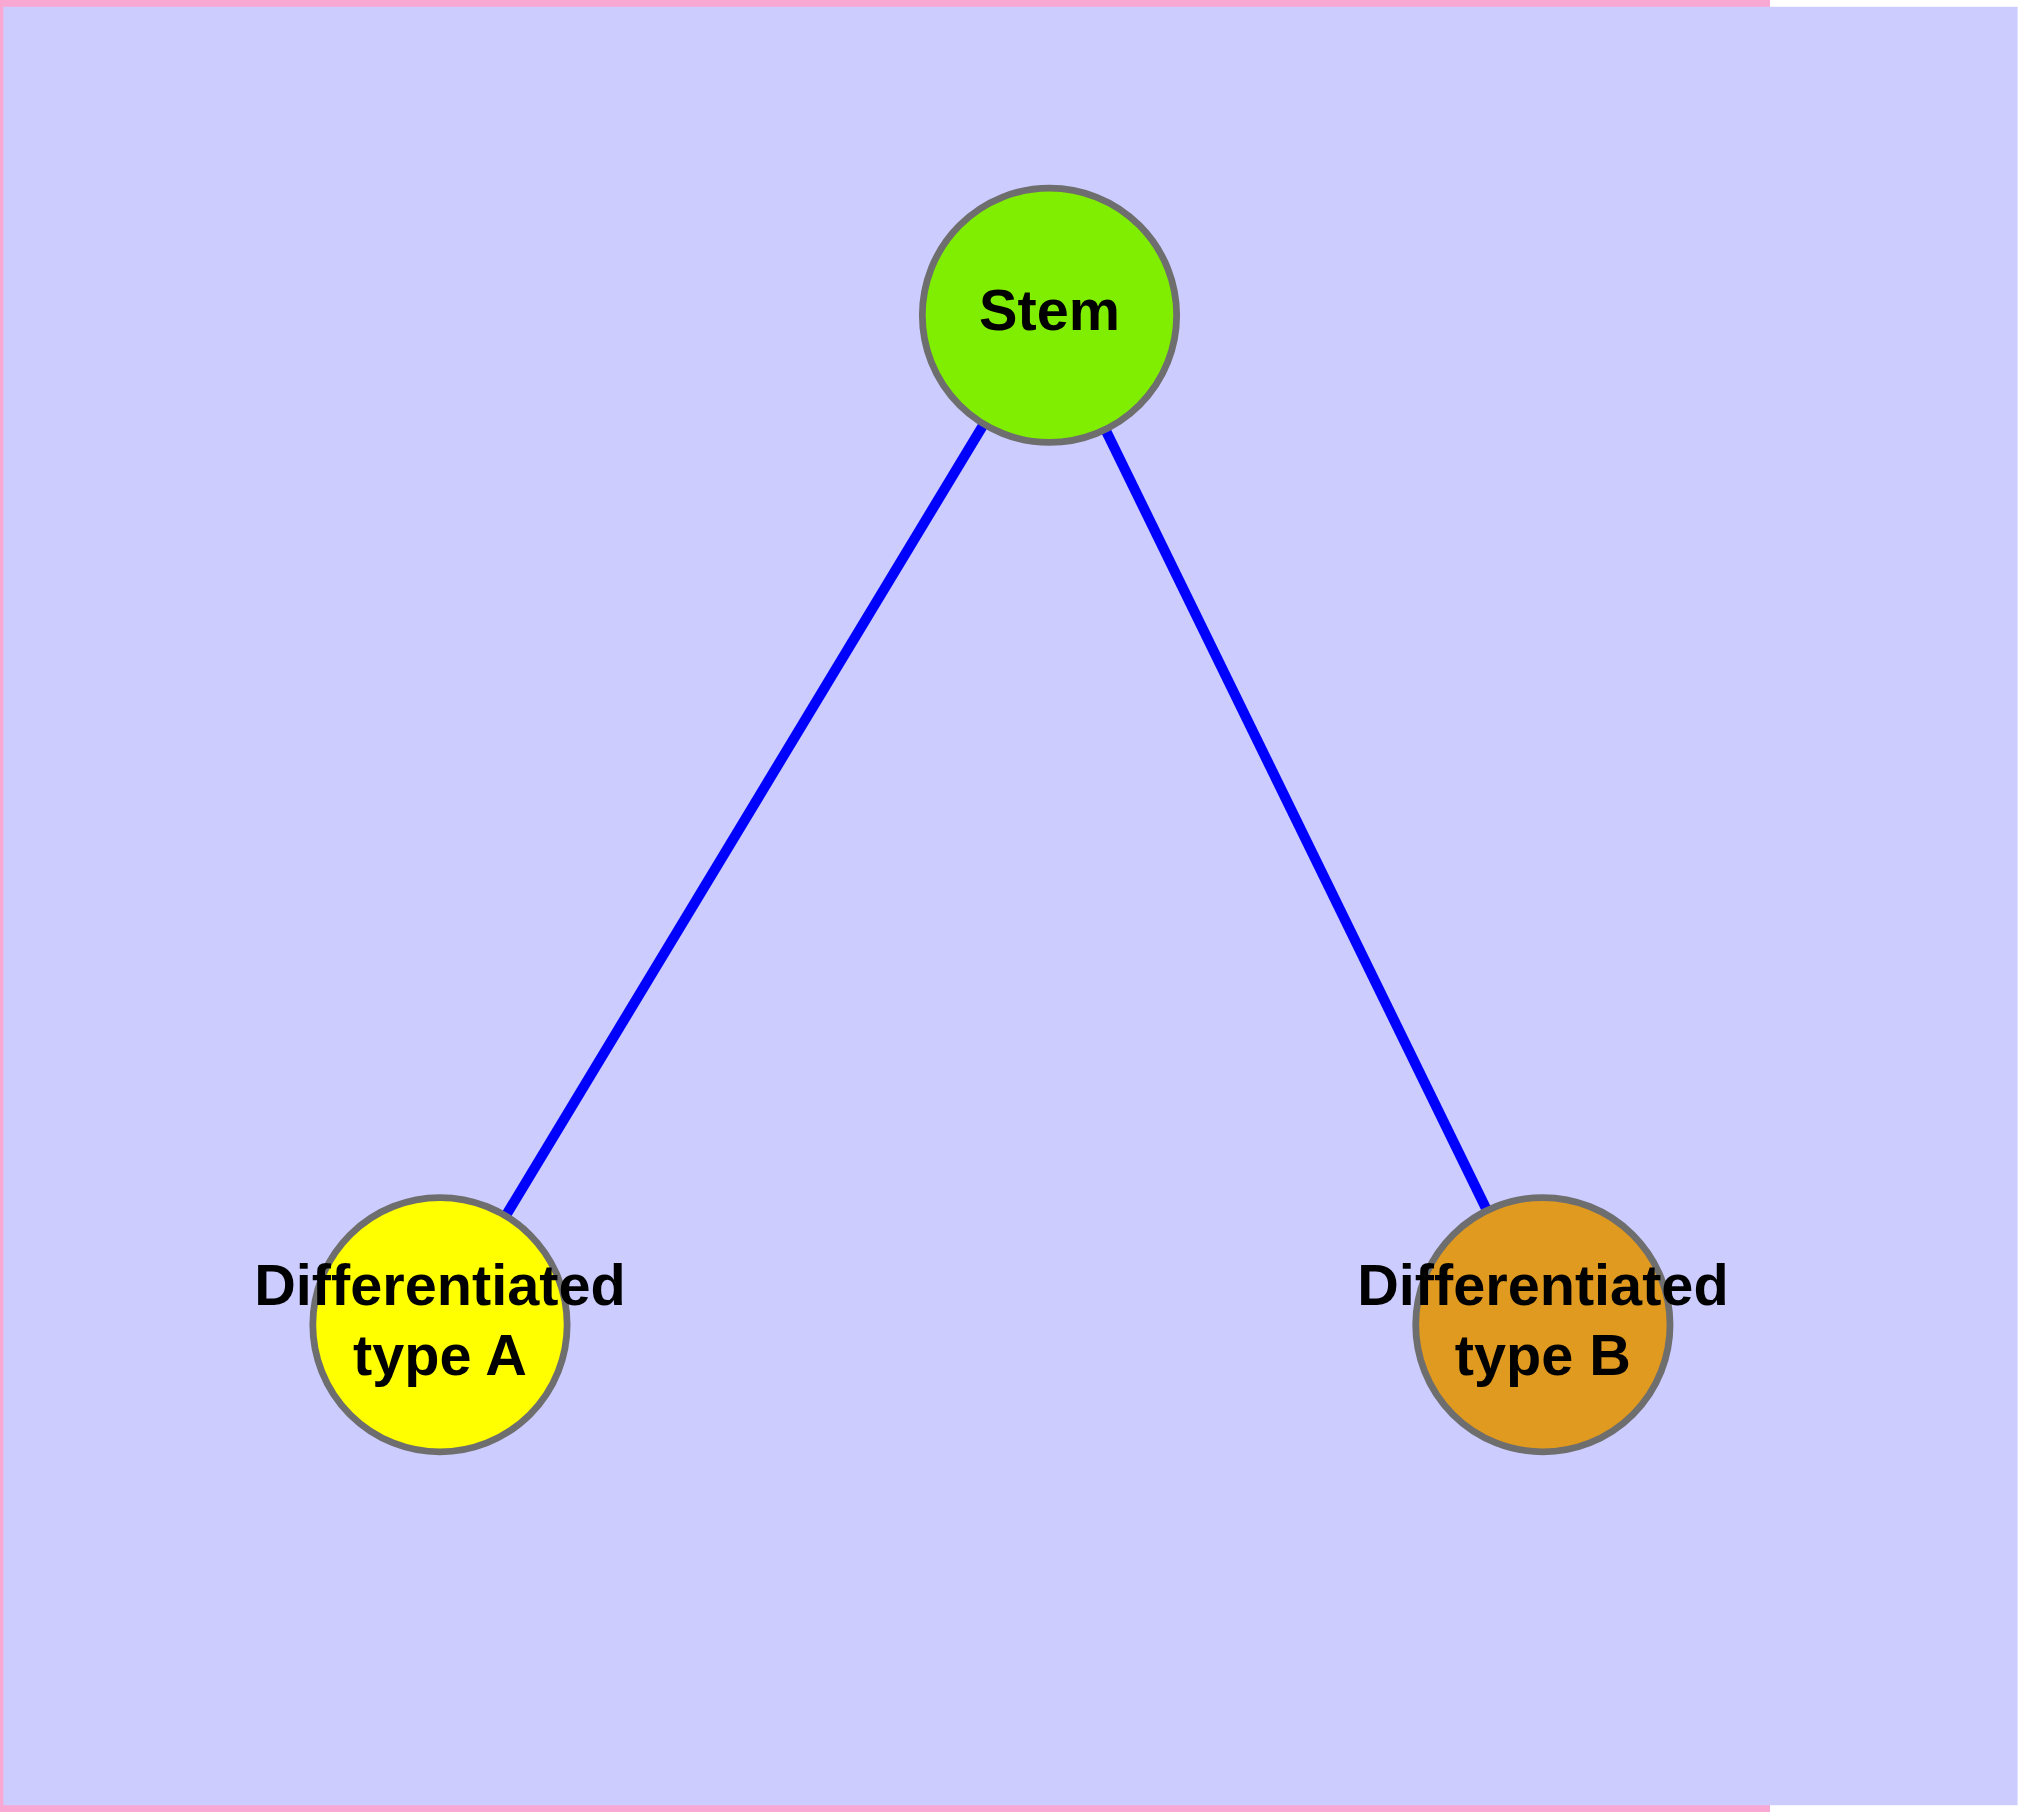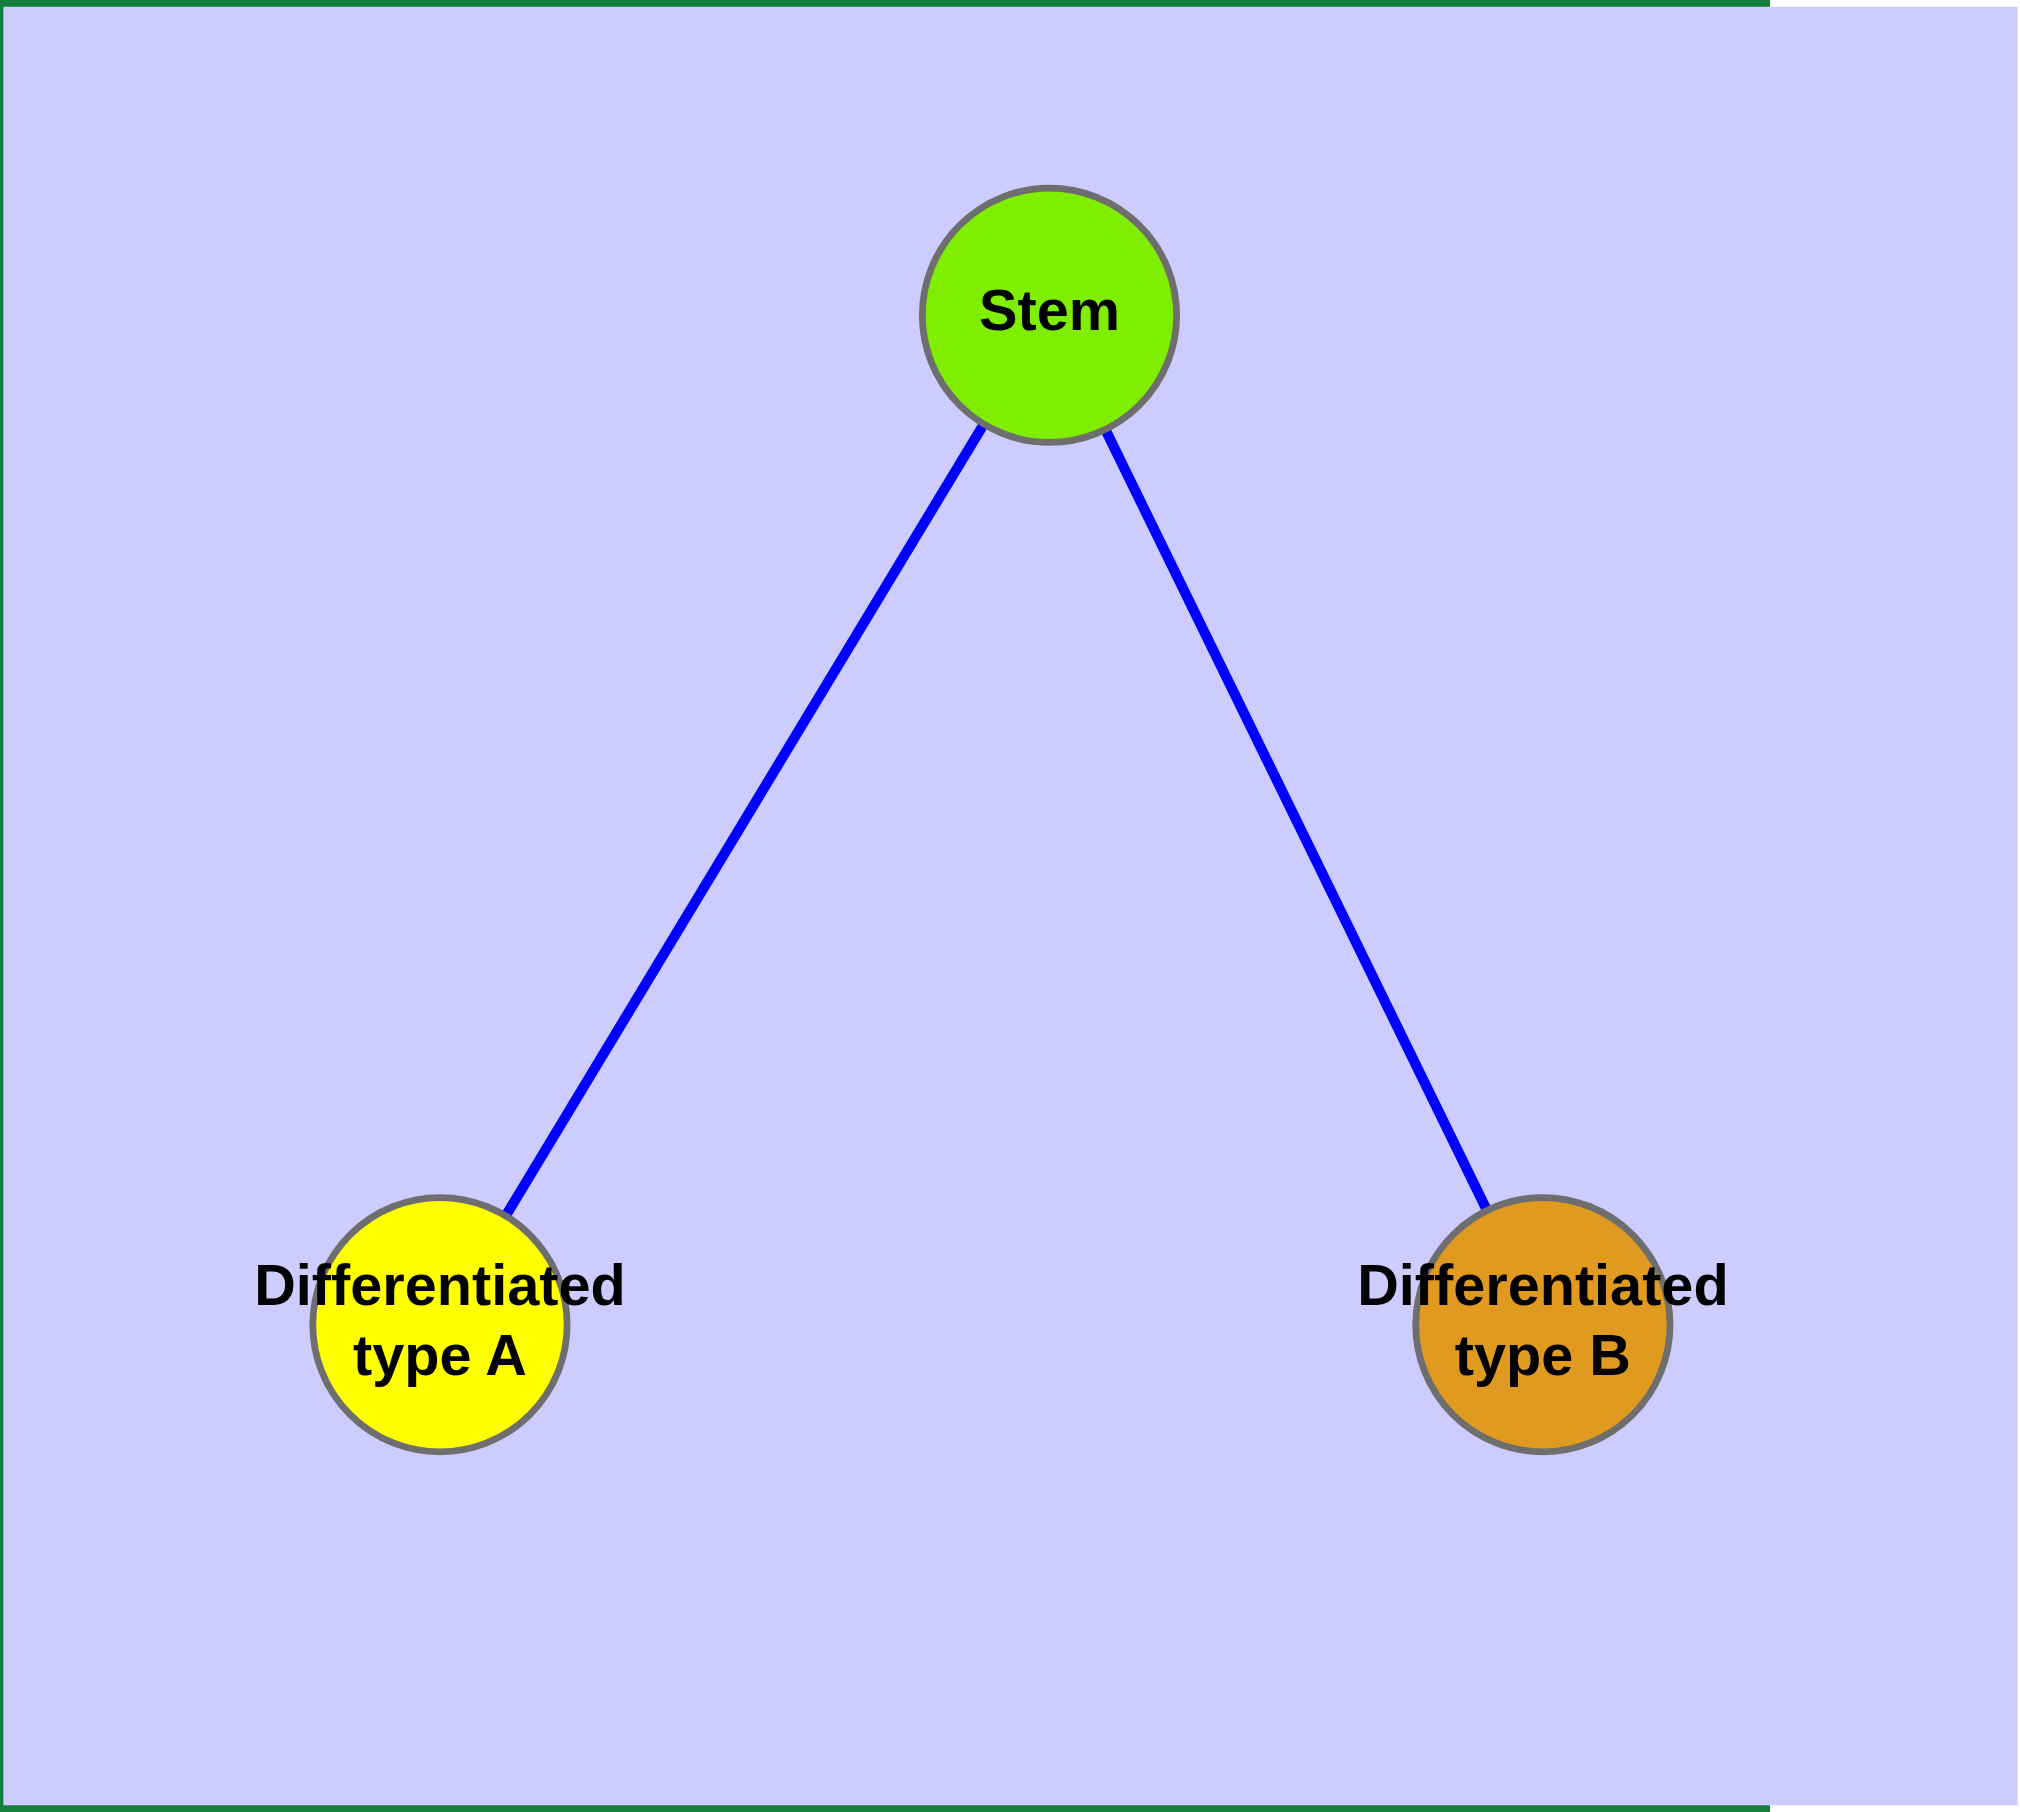--- a/index.html
+++ b/index.html
@@ -11,21 +11,21 @@
   body {
     width: 2021px;
     height: 1812px;
     overflow: hidden;
     font-family: "Liberation Sans", sans-serif;
   }
   #graph-canvas {
     position: relative;
     width: 1770px;
     height: 1812px;
-    background: #15803d;
+    background: #f9a8d4;
   }
   #graph-svg {
     position: absolute;
     top: 0;
     left: 0;
     width: 2021px;
     height: 1812px;
     display: block;
   }
   .node-label {

